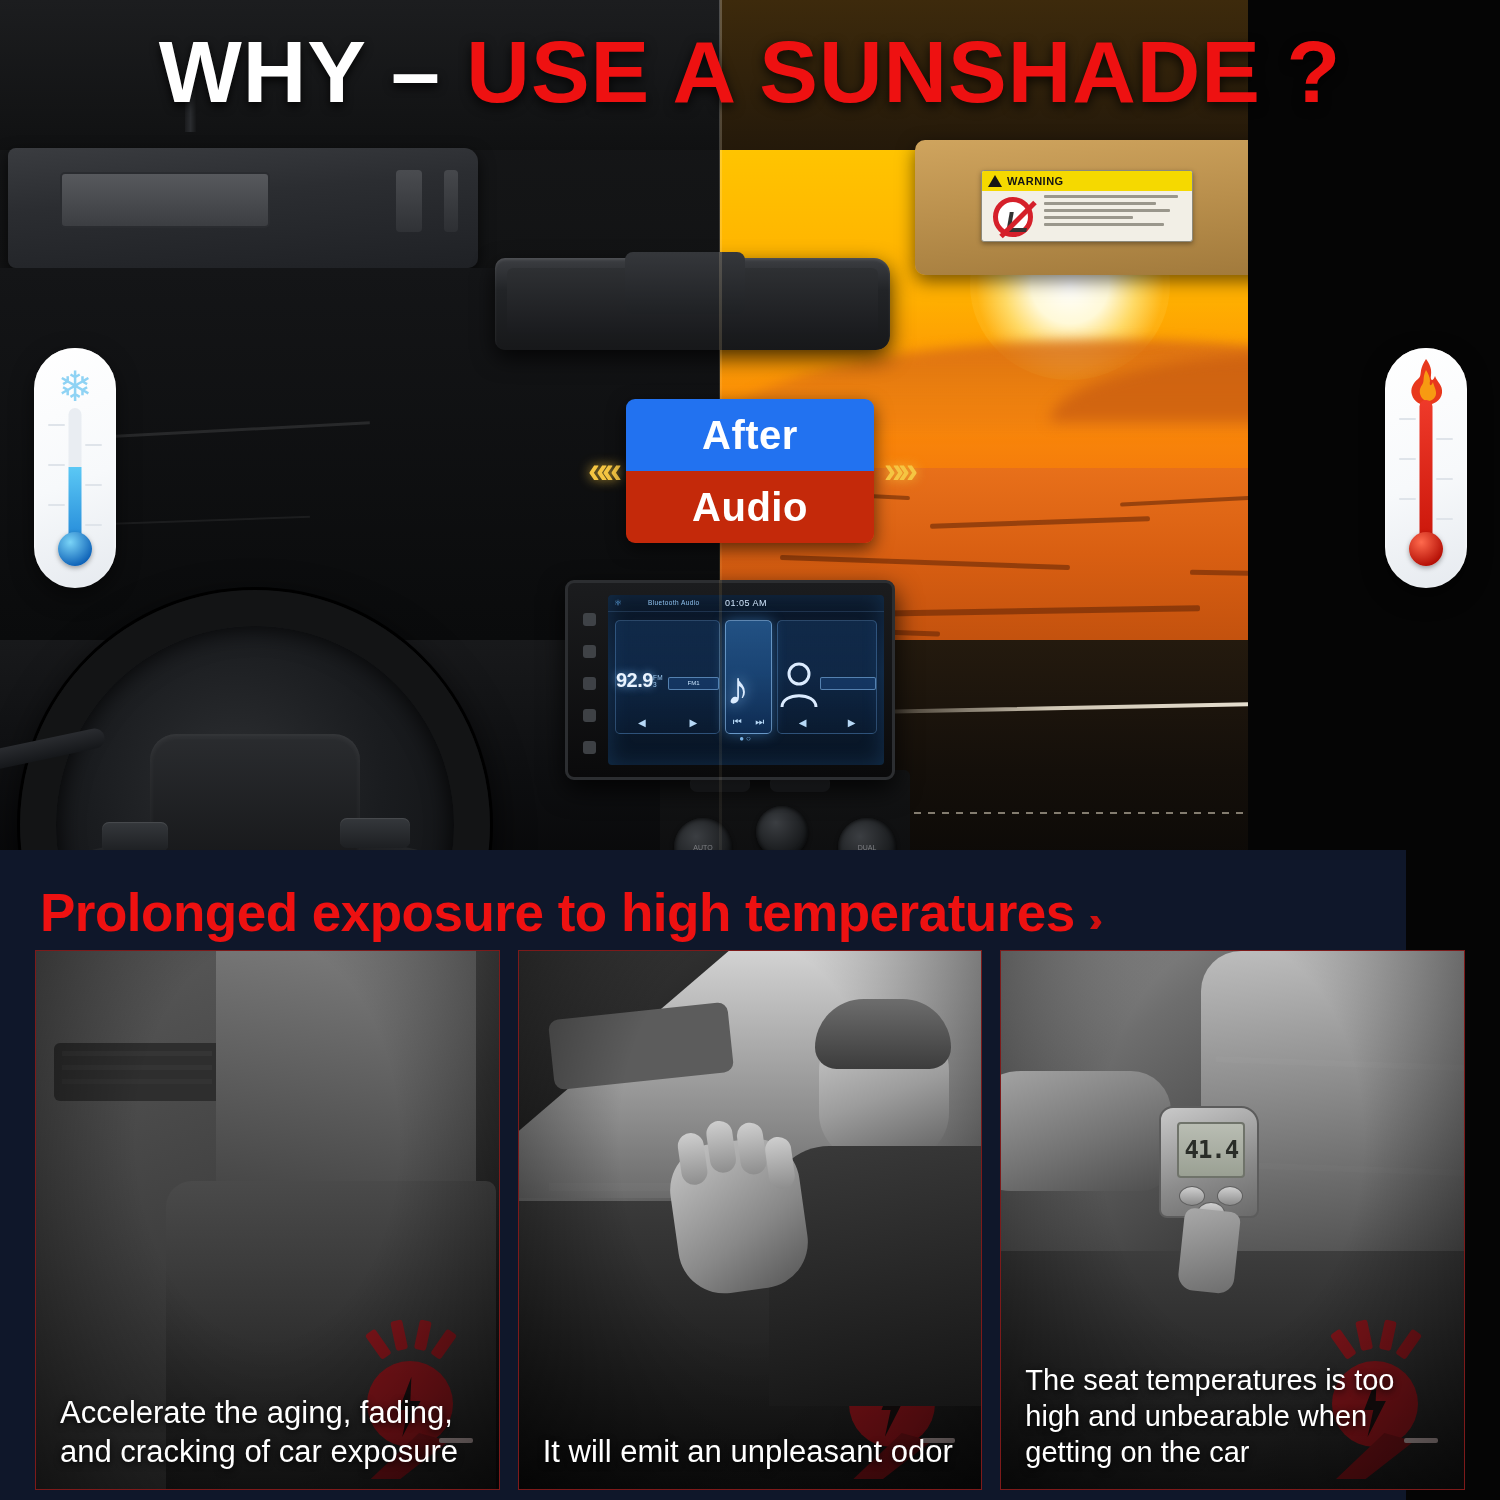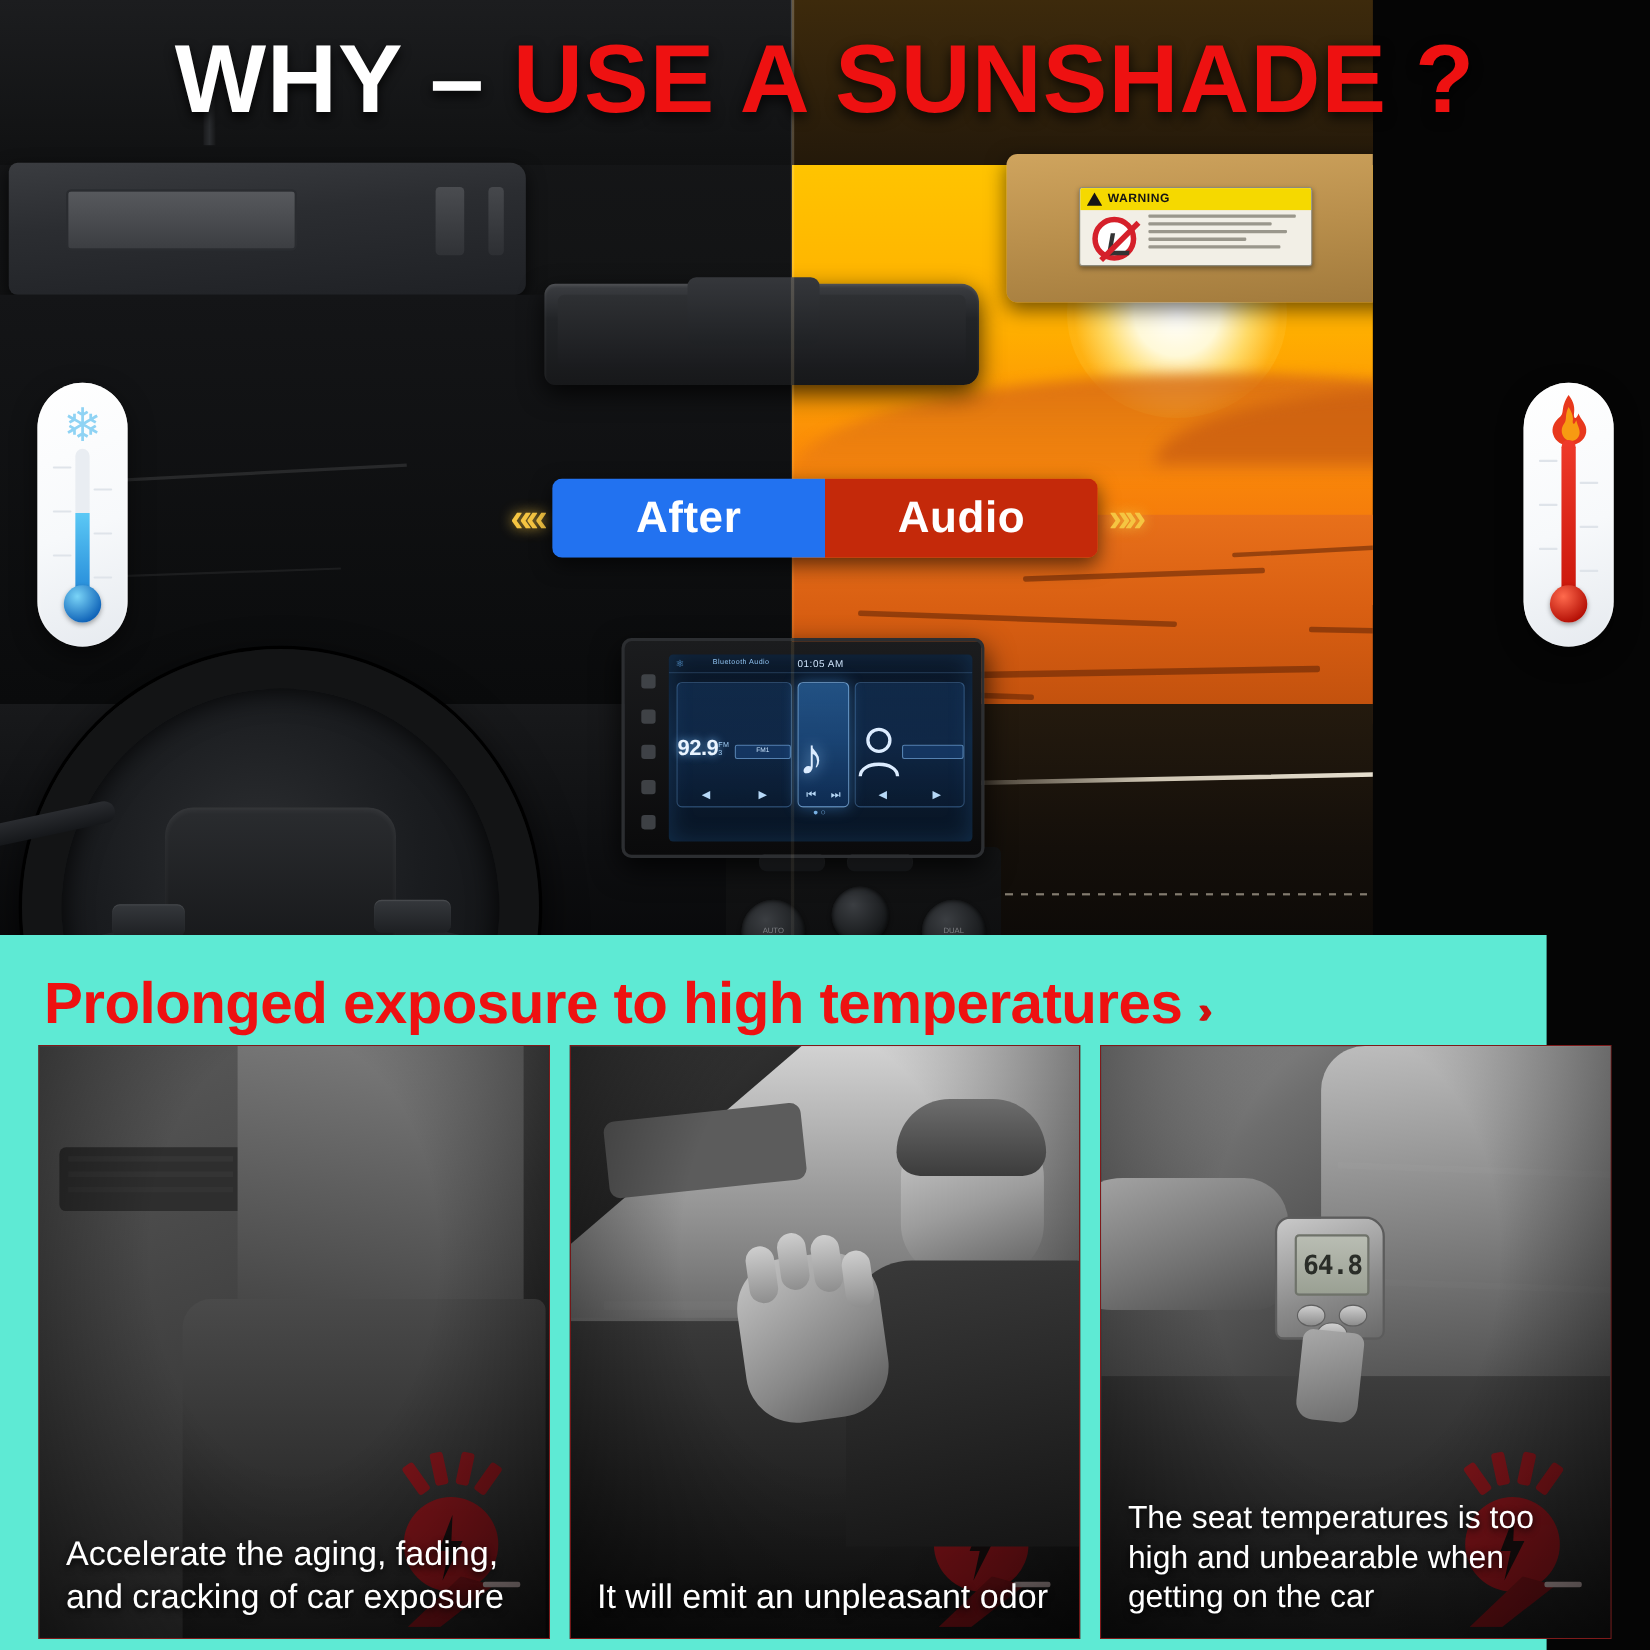--- a/index.html
+++ b/index.html
@@ -199,28 +199,28 @@
                 box-shadow:0 2px 5px rgba(0,0,0,.35); }
   .snow { position:absolute; left:50%; top:18px; transform:translateX(-50%); font-size:42px; color:#8fd3f4;
           line-height:1; }
   .flame { position:absolute; left:50%; top:10px; transform:translateX(-50%); font-size:40px; line-height:1; }
 
   
   .abwrap { position:absolute; left:0; top:432px; width:1500px; height:78px; z-index:28;
             display:flex; align-items:center; justify-content:center; gap:10px; }
   .chev { color:#f5c542; font-size:36px; font-weight:bold; letter-spacing:-6px;
           text-shadow:0 0 12px rgba(245,197,66,.85); }
-  .badges { display:flex; border-radius:9px; overflow:hidden; box-shadow:0 6px 18px rgba(0,0,0,.6); }
+  .badges { display:flex; border-radius:9px; overflow:hidden; box-shadow:0 6px 18px rgba(0,0,0,.6);flex-direction:column; }
   .badge { width:248px; height:72px; display:flex; align-items:center; justify-content:center;
            font-size:40px; font-weight:bold; color:#fff; letter-spacing:.5px; }
   .badge.after  { background:#2272f0; }
   .badge.before { background:#c4290a; }
 
   
-  .bottom { position:absolute; left:0; top:850px; width:1406px; height:650px; background:#5eead4; z-index:20; }
+  .bottom { position:absolute; left:0; top:850px; width:1406px; height:650px; background:#0f172a; z-index:20; }
   .heading { position:absolute; left:40px; top:32px; z-index:22; display:flex; align-items:baseline; gap:14px; }
   .heading .ht { font-size:53px; font-weight:bold; color:#ee1111; letter-spacing:-.5px; white-space:nowrap; }
   .heading .hc { font-size:34px; font-weight:bold; color:#cf1111; letter-spacing:-10px; }
 
   .cards { position:absolute; left:35px; top:100px; width:1430px; height:540px; display:flex; gap:18px; }
   .card { position:relative; flex:1; border:1px solid #7d1a1a; overflow:hidden; background:#121212; }
   .photo { position:absolute; inset:0; }
   .p1 { background:linear-gradient(150deg,#8d8d8d 0%,#6a6a6a 18%,#3a3a3a 48%,#202020 72%,#0c0c0c 100%); }
   .p2 { background:linear-gradient(160deg,#c9c9c9 0%,#8e8e8e 22%,#4a4a4a 52%,#1c1c1c 80%,#0a0a0a 100%); }
   .p3 { background:linear-gradient(145deg,#9a9a9a 0%,#6e6e6e 20%,#3c3c3c 52%,#1d1d1d 78%,#0a0a0a 100%); }
@@ -547,21 +547,21 @@
         <div class="photo p3">
           <div class="shade" style="left:200px;top:0;width:300px;height:420px;background:linear-gradient(175deg,#bdbdbd,#6a6a6a 55%,#2c2c2c);border-radius:40px 20px 0 0;"></div>
           <div class="shade" style="left:0;top:300px;width:100%;height:260px;background:linear-gradient(180deg,#3d3d3d,#101010);"></div>
           <div class="sl" style="left:215px;top:110px;width:270px;height:6px;opacity:.22;transform:rotate(2deg)"></div>
           <div class="sl" style="left:215px;top:215px;width:270px;height:6px;opacity:.18;transform:rotate(2deg)"></div>
           <div class="watch"></div>
           <div class="hand"></div>
           <div class="gun">
             <div class="gun-body">
               <div class="gun-lcd">
-                <span class="gun-val">64.8</span>
+                <span class="gun-val">41.4</span>
               </div>
               <div class="gun-btn" style="left:18px;top:78px;width:26px;height:20px;"></div>
               <div class="gun-btn" style="left:56px;top:78px;width:26px;height:20px;"></div>
               <div class="gun-btn" style="left:36px;top:94px;width:28px;height:22px;"></div>
             </div>
             <div class="gun-grip"></div>
           </div>
         </div>
         <div class="wm">
           <div class="ray" style="transform:rotate(-35deg)"></div>

